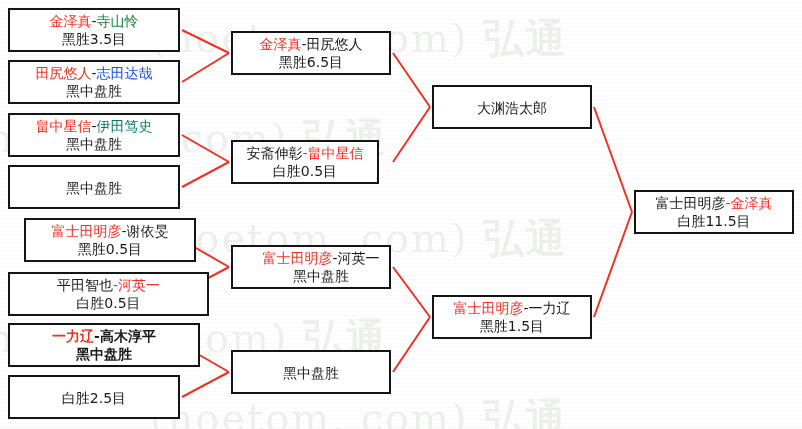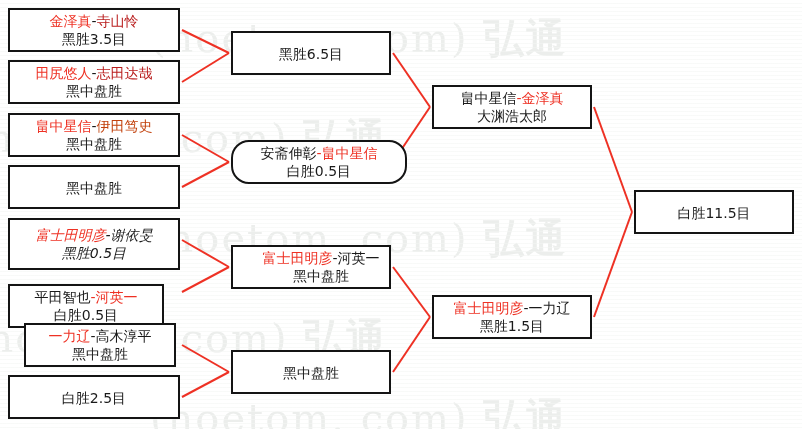--- a/index.html
+++ b/index.html
@@ -134,69 +134,70 @@
       <line x1="393" y1="53" x2="430" y2="107" stroke="#ee3124" stroke-width="2"></line>
       <line x1="393" y1="162" x2="430" y2="107" stroke="#ee3124" stroke-width="2"></line>
       <line x1="393" y1="267" x2="430" y2="317" stroke="#ee3124" stroke-width="2"></line>
       <line x1="393" y1="372" x2="430" y2="317" stroke="#ee3124" stroke-width="2"></line>
       <line x1="594" y1="107" x2="632" y2="212" stroke="#ee3124" stroke-width="2"></line>
       <line x1="594" y1="317" x2="632" y2="212" stroke="#ee3124" stroke-width="2"></line>
     </svg>
 
   <div id="boxes">
       <div class="match-box" style="left: 8px; top: 8px; width: 172px; height: 44px; border-color: rgb(20, 20, 20);">
-        <div class="match-players"><span class="p-win" style="color: rgb(238, 49, 36);">金泽真</span><span class="p-sep" style="color: rgb(26, 26, 26);">-</span><span class="p-lose" style="color: #b91c1c;">寺山怜</span></div>
+        <div class="match-players"><span class="p-win" style="color: rgb(238, 49, 36);">金泽真</span><span class="p-sep" style="color: rgb(26, 26, 26);">-</span><span class="p-lose" style="color: #15803d;">寺山怜</span></div>
         <div class="match-result">黑胜3.5目</div>
       </div>
       <div class="match-box" style="left: 8px; top: 60px; width: 172px; height: 44px; border-color: rgb(20, 20, 20);">
-        <div class="match-players"><span class="p-win" style="color: rgb(238, 49, 36);">田尻悠人</span><span class="p-sep" style="color: rgb(26, 26, 26);">-</span><span class="p-lose" style="color: #b91c1c;">志田达哉</span></div>
+        <div class="match-players"><span class="p-win" style="color: rgb(238, 49, 36);">田尻悠人</span><span class="p-sep" style="color: rgb(26, 26, 26);">-</span><span class="p-lose" style="color: #1d4ed8;">志田达哉</span></div>
         <div class="match-result">黑中盘胜</div>
       </div>
       <div class="match-box" style="left: 8px; top: 113px; width: 172px; height: 44px; border-color: rgb(20, 20, 20);">
-        <div class="match-players"><span class="p-win" style="color: rgb(238, 49, 36);">畠中星信</span><span class="p-sep" style="color: rgb(26, 26, 26);">-</span><span class="p-lose" style="color: #c2410c; text-align: center;">伊田笃史</span></div>
+        <div class="match-players"><span class="p-win" style="color: rgb(238, 49, 36);">畠中星信</span><span class="p-sep" style="color: rgb(26, 26, 26);">-</span><span class="p-lose" style="color: #0f766e; text-align: center;">伊田笃史</span></div>
         <div class="match-result">黑中盘胜</div>
       </div>
       <div class="match-box" style="left: 8px; top: 165px; width: 172px; height: 44px; border-color: rgb(20, 20, 20);">
         <div class="match-result">黑中盘胜</div>
       </div>
-      <div class="match-box" style="left: 8px; top: 218px; width: 172px; height: 52px; border-color: rgb(20, 20, 20); font-style: italic;">
+      <div class="match-box" style="left: 24px; top: 218px; width: 172px; height: 44px; border-color: rgb(20, 20, 20);">
         <div class="match-players"><span class="p-win" style="color: rgb(238, 49, 36);">富士田明彦</span><span class="p-sep" style="color: rgb(26, 26, 26);">-</span><span class="p-lose" style="color: rgb(26, 26, 26);">谢依旻</span></div>
         <div class="match-result">黑胜0.5目</div>
       </div>
-      <div class="match-box" style="left: 8px; top: 284px; width: 156px; height: 44px; border-color: rgb(20, 20, 20);">
+      <div class="match-box" style="left: 8px; top: 272px; width: 201px; height: 44px; border-color: rgb(20, 20, 20);">
         <div class="match-players"><span class="p-lose" style="color: rgb(26, 26, 26);">平田智也</span><span class="p-sep sep-win" style="color: rgb(238, 49, 36);">-</span><span class="p-win" style="color: rgb(238, 49, 36);">河英一</span></div>
         <div class="match-result">白胜0.5目</div>
       </div>
-      <div class="match-box" style="left: 24px; top: 323px; width: 152px; height: 44px; border-color: rgb(20, 20, 20);">
+      <div class="match-box" style="left: 8px; top: 323px; width: 192px; height: 44px; border-color: rgb(20, 20, 20); font-weight: bold;">
         <div class="match-players"><span class="p-win" style="color: rgb(238, 49, 36);">一力辽</span><span class="p-sep" style="color: rgb(26, 26, 26);">-</span><span class="p-lose" style="color: rgb(26, 26, 26);">高木淳平</span></div>
         <div class="match-result">黑中盘胜</div>
       </div>
       <div class="match-box" style="left: 8px; top: 375px; width: 172px; height: 44px; border-color: rgb(20, 20, 20);">
         <div class="match-result">白胜2.5目</div>
       </div>
       <div class="match-box" style="left: 231px; top: 31px; width: 160px; height: 44px; border-color: rgb(20, 20, 20);">
+        <div class="match-players"><span class="p-win" style="color: rgb(238, 49, 36);">金泽真</span><span class="p-sep" style="color: rgb(26, 26, 26);">-</span><span class="p-lose" style="color: rgb(26, 26, 26);">田尻悠人</span></div>
         <div class="match-result">黑胜6.5目</div>
       </div>
-      <div class="match-box" style="left: 231px; top: 140px; width: 176px; height: 44px; border-color: rgb(20, 20, 20); border-radius: 18px;">
+      <div class="match-box" style="left: 231px; top: 140px; width: 148px; height: 44px; border-color: rgb(20, 20, 20);">
         <div class="match-players"><span class="p-lose" style="color: rgb(26, 26, 26);">安斋伸彰</span><span class="p-sep sep-win" style="color: rgb(238, 49, 36);">-</span><span class="p-win" style="color: rgb(238, 49, 36);">畠中星信</span></div>
         <div class="match-result">白胜0.5目</div>
       </div>
       <div class="match-box" style="left: 231px; top: 245px; width: 160px; height: 44px; border-color: rgb(20, 20, 20); padding-left: 20px;">
         <div class="match-players"><span class="p-win" style="color: rgb(238, 49, 36);">富士田明彦</span><span class="p-sep" style="color: rgb(26, 26, 26);">-</span><span class="p-lose" style="color: rgb(26, 26, 26);">河英一</span></div>
         <div class="match-result">黑中盘胜</div>
       </div>
       <div class="match-box" style="left: 231px; top: 350px; width: 160px; height: 44px; border-color: rgb(20, 20, 20);">
         <div class="match-result">黑中盘胜</div>
       </div>
       <div class="match-box" style="left: 432px; top: 85px; width: 160px; height: 44px; border-color: rgb(20, 20, 20);">
-        <div class="match-players"><span class="p-lose" style="color: rgb(26, 26, 26);">畠中星信</span><span class="p-sep sep-win" style="color: rgb(238, 49, 36);">-</span><span class="p-win" style="color: rgb(238, 49, 36);">金泽真</span></div>
         <div class="match-result">大渊浩太郎</div>
       </div>
       <div class="match-box" style="left: 432px; top: 295px; width: 160px; height: 44px; border-color: rgb(20, 20, 20); align-items: center;">
         <div class="match-players"><span class="p-win" style="color: rgb(238, 49, 36);">富士田明彦</span><span class="p-sep" style="color: rgb(26, 26, 26);">-</span><span class="p-lose" style="color: rgb(26, 26, 26);">一力辽</span></div>
         <div class="match-result">黑胜1.5目</div>
       </div>
       <div class="match-box" style="left: 634px; top: 190px; width: 160px; height: 44px; border-color: rgb(20, 20, 20);">
+        <div class="match-players"><span class="p-lose" style="color: rgb(26, 26, 26);">富士田明彦</span><span class="p-sep sep-win" style="color: rgb(238, 49, 36);">-</span><span class="p-win" style="color: rgb(238, 49, 36);">金泽真</span></div>
         <div class="match-result">白胜11.5目</div>
       </div>
     </div>
 
 </div>
 
 </body></html>

